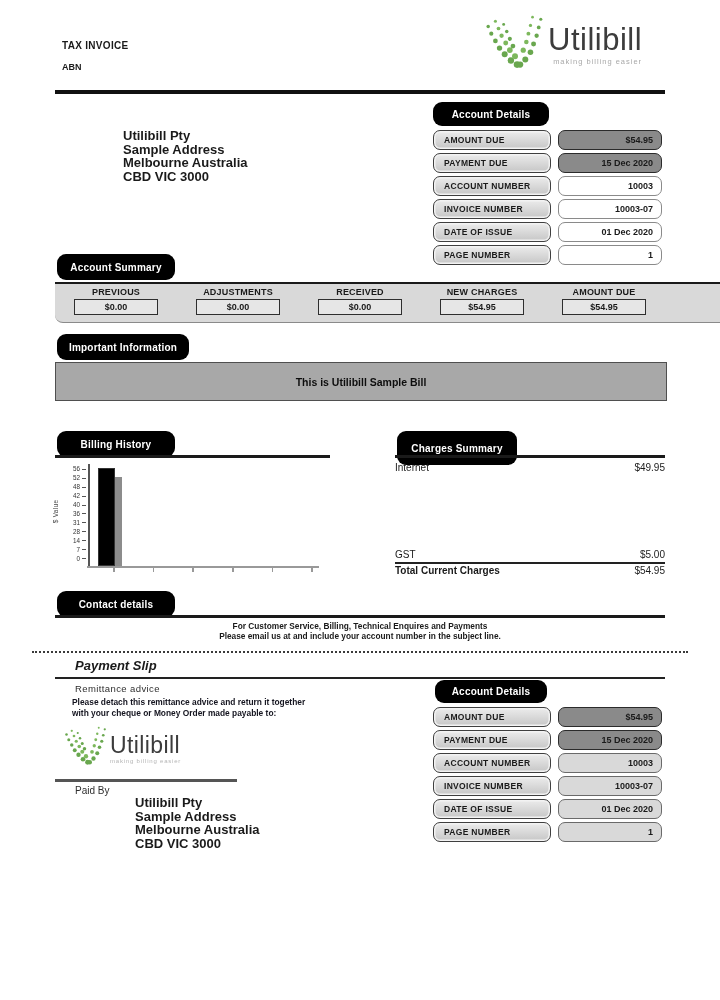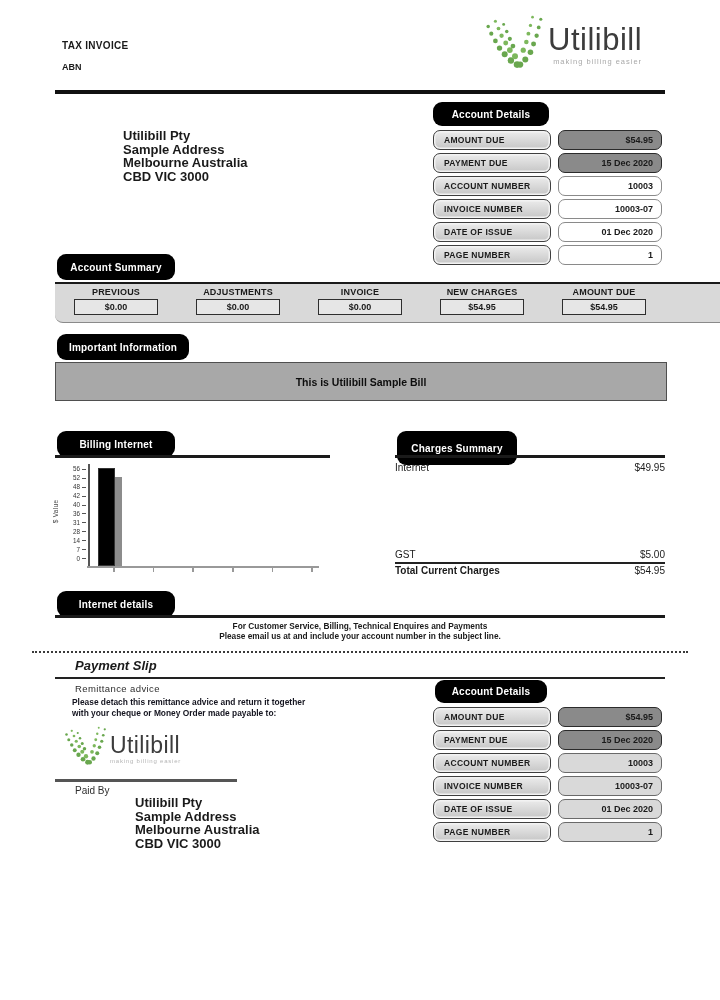--- a/index.html
+++ b/index.html
@@ -209,37 +209,37 @@
   <div class="abs summary-strip">
     <div class="sum-col">
       <div class="sum-lbl">PREVIOUS</div>
       <div class="sum-val">$0.00</div>
     </div>
     <div class="sum-col">
       <div class="sum-lbl">ADJUSTMENTS</div>
       <div class="sum-val">$0.00</div>
     </div>
     <div class="sum-col">
-      <div class="sum-lbl">INVOICE</div>
+      <div class="sum-lbl">RECEIVED</div>
       <div class="sum-val">$0.00</div>
     </div>
     <div class="sum-col">
       <div class="sum-lbl">NEW CHARGES</div>
       <div class="sum-val">$54.95</div>
     </div>
     <div class="sum-col">
       <div class="sum-lbl">AMOUNT DUE</div>
       <div class="sum-val">$54.95</div>
     </div>
   </div>
 
   <div class="abs info-box">This is Utilibill Sample Bill</div>
   <div class="abs sec-hdr" style="left:57px; top:334px; width:132px; height:26px;">Important Information</div>
 
-  <div class="abs sec-hdr" style="left:57px; top:431px; width:118px; height:26px;">Billing Internet</div>
+  <div class="abs sec-hdr" style="left:57px; top:431px; width:118px; height:26px;">Billing History</div>
   <div class="abs hdr-line" style="left:55px; top:455px; width:275px;"></div>
 
   <div class="abs chart">
     <div class="ylabel">$ Value</div>
     <div class="yticks">
         <div class="ytick">
           <span>56</span>
         </div>
         <div class="ytick">
           <span>52</span>
@@ -297,21 +297,21 @@
   <div class="abs chg-row" style="top:549px;">
     <span>GST</span>
     <span class="v">$5.00</span>
   </div>
   <div class="abs" style="left:395px; top:562px; width:270px; height:1.5px; background:#222;"></div>
   <div class="abs chg-row chg-total" style="top:565px;">
     <span>Total Current Charges</span>
     <span class="v">$54.95</span>
   </div>
 
-  <div class="abs sec-hdr" style="left:57px; top:591px; width:118px; height:26px;">Internet details</div>
+  <div class="abs sec-hdr" style="left:57px; top:591px; width:118px; height:26px;">Contact details</div>
   <div class="abs hdr-line" style="left:55px; top:615px; width:610px; height:2.5px;"></div>
   <div class="abs contact-line" style="top:631px;">Please email us at and include your account number in the subject line.</div>
   <div class="abs contact-line" style="top:621px;">For Customer Service, Billing, Technical Enquires and Payments</div>
 
   <div class="abs perforation"></div>
   <div class="abs slip-title">Payment Slip</div>
   <div class="abs slip-rule"></div>
   <div class="abs remit">Remittance  advice</div>
   <div class="abs instr" style="top:697px;">Please detach this remittance advice and return it together</div>
   <div class="abs instr" style="top:708px;">with your cheque or Money Order made payable to:</div>

